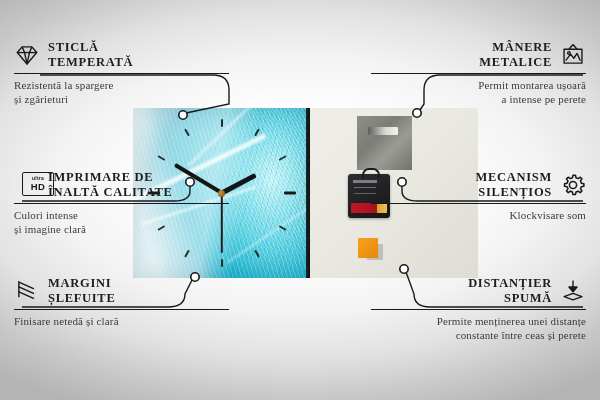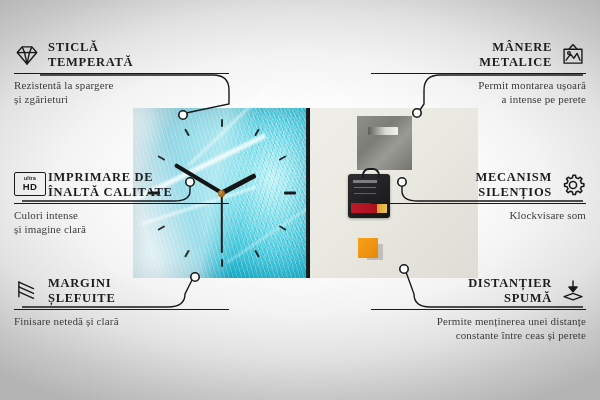--- a/index.html
+++ b/index.html
@@ -139,21 +139,21 @@
   #c-hd       {left:14px; top:170px;}
   #c-margini  {left:14px; top:276px;}
   #c-manere   {left:371px;top:40px;}
   #c-mecanism {left:371px;top:170px;}
   #c-distant  {left:371px;top:276px;}
 
   
   .hdbox{
     width:30px;height:22px;border:1.6px solid #17191a;border-radius:2px;
     display:flex;flex-direction:column;align-items:center;justify-content:center;
-    line-height:1;font-family:"Liberation Sans",sans-serif;
+    line-height:1;font-family:"Liberation Sans",sans-serif;margin-left:8px;
   }
   .hdbox .u{font-size:5px;font-weight:700;letter-spacing:.2px;}
   .hdbox .h{font-size:9.5px;font-weight:700;letter-spacing:.3px;margin-top:.5px;}
 </style>
 </head>
 <body>
 
 <div id="stage">
 
   <div id="product">

